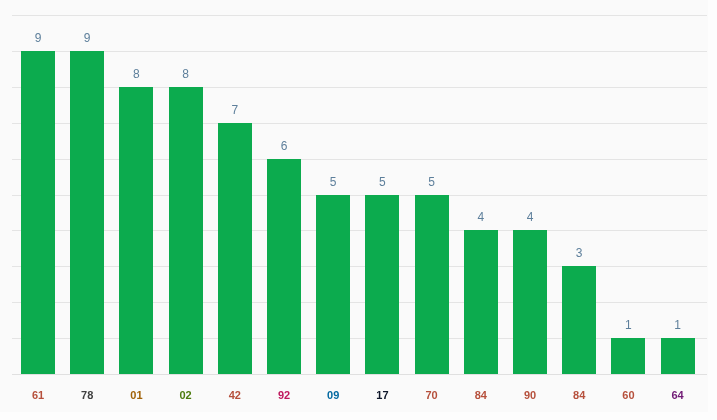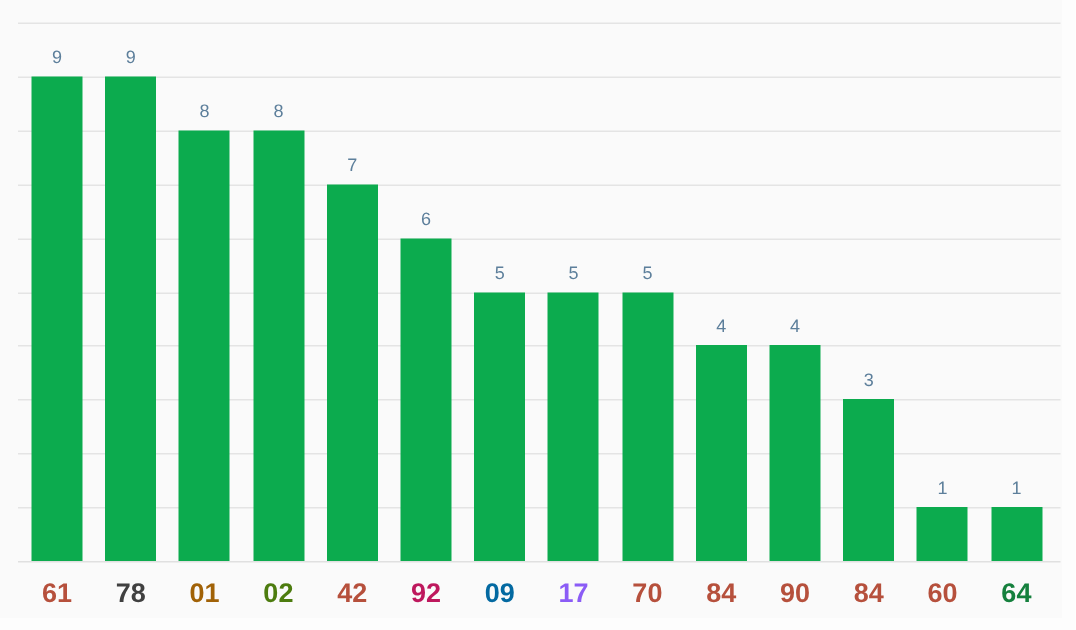--- a/index.html
+++ b/index.html
@@ -73,21 +73,21 @@
     font-size: 12px;
     color: #5d7f9b;
     font-family: "Liberation Sans", sans-serif;
     line-height: 12px;
   }
   .cat-label {
     position: absolute;
     left: -12px;
     width: 58px;
     text-align: center;
-    font-size: 18px;
+    font-size: 11px;
     font-weight: bold;
     color: #b6503c;
     font-family: "Liberation Sans", sans-serif;
     bottom: -28px;
     line-height: 14px;
   }
 </style>
 </head>
 <body>
 
@@ -141,21 +141,21 @@
         <div class="cat-label" style="color: #be185d;">92</div>
       </div>
       <div class="bar-group" style="left: 316.2px; height: 179.5px;">
         <div class="bar" style="height: 179.5px; background: rgb(12, 171, 78);"></div>
         <div class="bar-value" style="bottom: 186.5px; color: rgb(93, 127, 155);">5</div>
         <div class="cat-label" style="color: #0369a1;">09</div>
       </div>
       <div class="bar-group" style="left: 365.4px; height: 179.5px;">
         <div class="bar" style="height: 179.5px; background: rgb(12, 171, 78);"></div>
         <div class="bar-value" style="bottom: 186.5px; color: rgb(93, 127, 155);">5</div>
-        <div class="cat-label" style="color: #8b5cf6;">17</div>
+        <div class="cat-label" style="color: #0f172a;">17</div>
       </div>
       <div class="bar-group" style="left: 414.6px; height: 179.5px;">
         <div class="bar" style="height: 179.5px; background: rgb(12, 171, 78);"></div>
         <div class="bar-value" style="bottom: 186.5px; color: rgb(93, 127, 155);">5</div>
         <div class="cat-label" style="color: rgb(182, 80, 60);">70</div>
       </div>
       <div class="bar-group" style="left: 463.8px; height: 143.6px;">
         <div class="bar" style="height: 143.6px; background: rgb(12, 171, 78);"></div>
         <div class="bar-value" style="bottom: 150.6px; color: rgb(93, 127, 155);">4</div>
         <div class="cat-label" style="color: rgb(182, 80, 60);">84</div>
@@ -171,17 +171,17 @@
         <div class="cat-label" style="color: rgb(182, 80, 60);">84</div>
       </div>
       <div class="bar-group" style="left: 611.4px; height: 35.9px;">
         <div class="bar" style="height: 35.9px; background: rgb(12, 171, 78);"></div>
         <div class="bar-value" style="bottom: 42.9px; color: rgb(93, 127, 155);">1</div>
         <div class="cat-label" style="color: rgb(182, 80, 60);">60</div>
       </div>
       <div class="bar-group" style="left: 660.6px; height: 35.9px;">
         <div class="bar" style="height: 35.9px; background: rgb(12, 171, 78);"></div>
         <div class="bar-value" style="bottom: 42.9px; color: rgb(93, 127, 155);">1</div>
-        <div class="cat-label" style="color: #15803d;">64</div>
+        <div class="cat-label" style="color: #701a75;">64</div>
       </div>
     </div>
 
 </div>
 
 </body></html>

